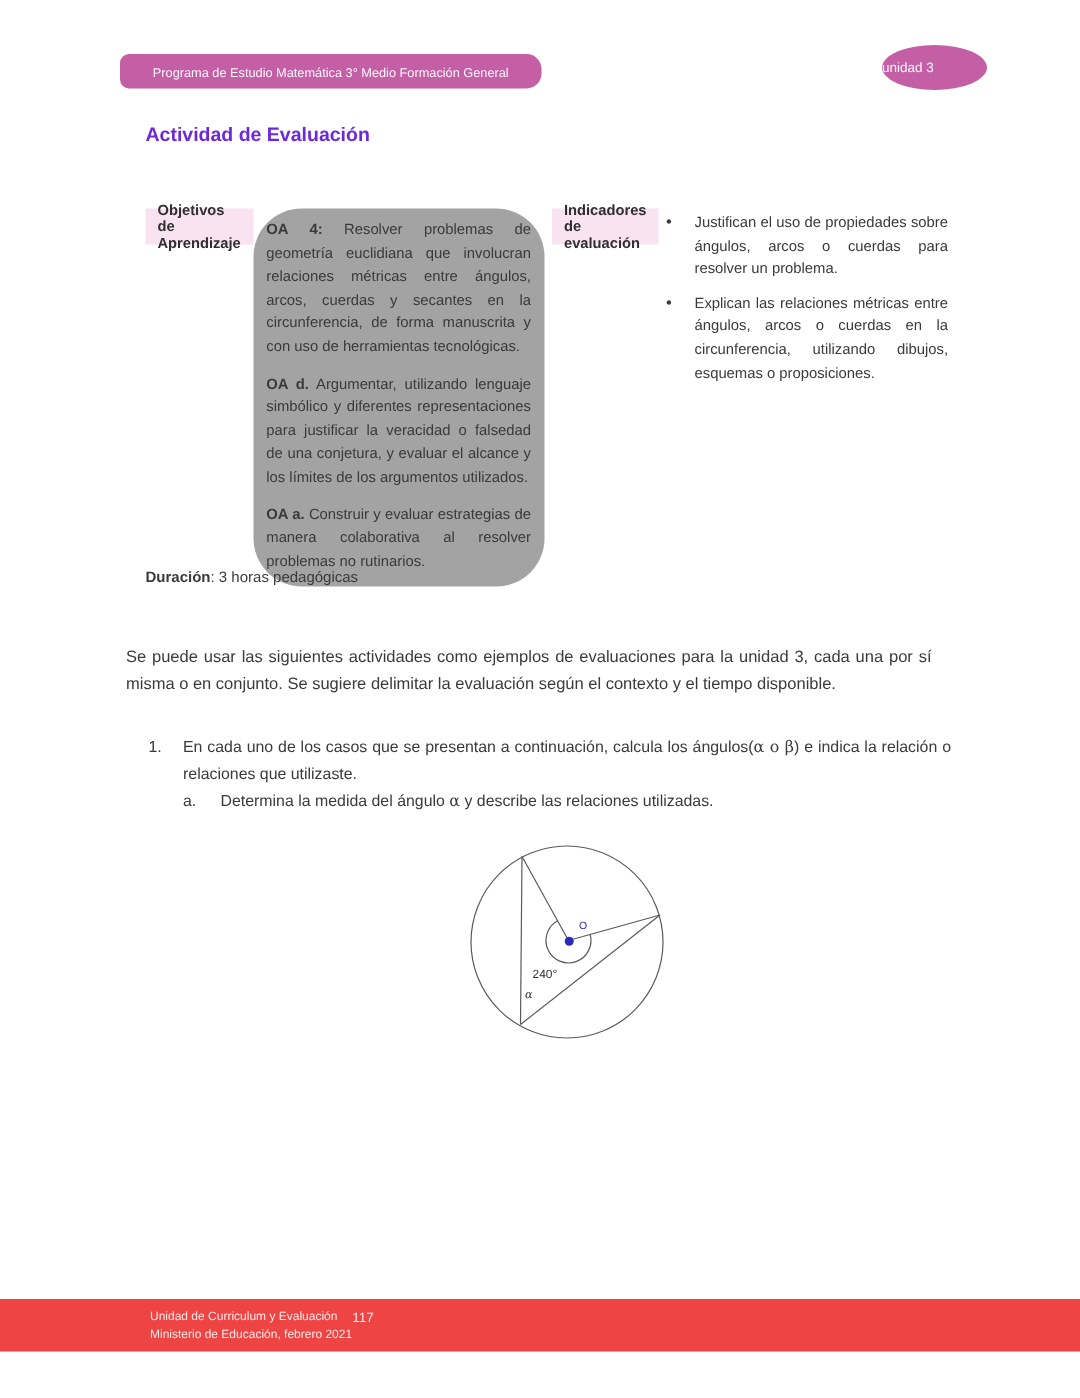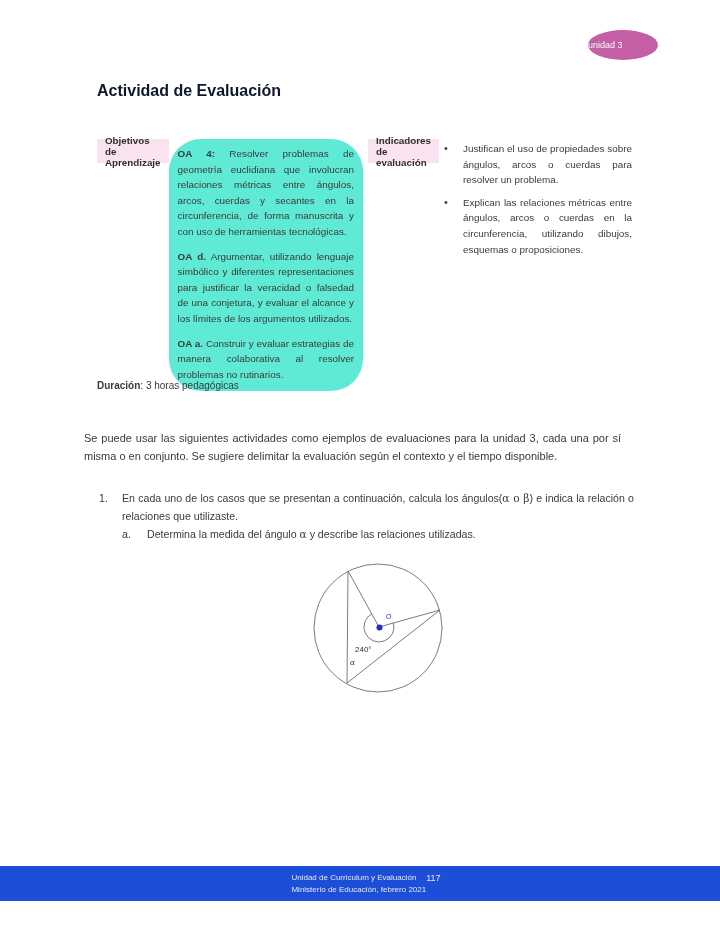--- a/index.html
+++ b/index.html
@@ -17,32 +17,32 @@
     display:flex; align-items:center; justify-content:center;
   }
   .unit-badge {
     position:absolute; left:588px; top:30px; width:70px; height:30px;
     background:#c45fa5; border-radius:50%;
     color:rgba(255,255,255,.95); font-size:9px;
     display:flex; align-items:center; justify-content:flex-start;
   }
   .title {
     position:absolute; left:97px; top:82px;
-    font-size:16px; font-weight:bold; color:#0f172a;
+    font-size:13px; font-weight:bold; color:#6d28d9;
   }
   
   .eval-table { position:absolute; left:97px; top:139px; width:537px; display:flex; gap:5px; }
   .eval-col { width:266px; display:flex; flex-direction:row; }
   .eval-col.right { flex:1; }
   .cell-header {
     background:#f9e3f1; height:24px; flex:0 0 24px;
     display:flex; align-items:center; padding:0 8px;
     font-size:9.8px; font-weight:bold; color:#2f2f2f; margin-bottom:3px;
   }
-  .cell-body-left { background:#5eead4; padding:7px 9px 9px 9px;border-radius:32px; }
+  .cell-body-left { background:#a3a3a3; padding:7px 9px 9px 9px;border-radius:32px; }
   .oa-par { font-size:9.9px; line-height:15.6px; text-align:justify; margin-bottom:9px; }
   .oa-par:last-child { margin-bottom:0; }
   .indicador-list { list-style:none; padding:2px 2px 0 0; }
   .indicador-list li {
     position:relative; padding-left:24px;
     font-size:9.9px; line-height:15.6px; text-align:justify;
   }
   .indicador-list li::before { content:"\2022"; position:absolute; left:5px; top:0; font-size:11px; }
   .indicador-list li.spaced { margin-top:7px; }
   
@@ -61,31 +61,34 @@
   
   .diagram { position:absolute; left:280px; top:556px; width:200px; height:148px; }
   .diagram line, .diagram path, .diagram .circ { stroke:#5a5a5a; stroke-width:0.8; fill:none; }
   .diagram text { font-family:"Liberation Sans", sans-serif; fill:#333; }
   .diagram .lbl-angle { font-size:8px; }
   .diagram .lbl-alpha { font-size:7.5px; font-style:italic; font-family:"DejaVu Serif", serif; }
   .diagram .lbl-center { font-size:7px; fill:#2929bd; }
   
   .footer {
     position:absolute; left:0; top:866px; width:720px; height:35px;
-    background:#1d4ed8; display:flex; justify-content:center;
+    background:#ef4444; display:flex; justify-content:flex-start;
     padding:6px 88px 0 100px;
   }
   .footer .lines { font-size:8px; line-height:11.5px; color:rgba(255,255,255,.88); }
   .footer .pagenum { font-size:9px; color:rgba(255,255,255,.88); padding-top:1px; }
 </style>
 </head>
 <body>
 
 <div class="page">
 
+  <div class="banner">
+    <span>Programa de Estudio Matemática 3° Medio Formación General</span>
+  </div>
   <div class="unit-badge">
     <span>unidad 3</span>
   </div>
 
   <div class="title">Actividad de Evaluación</div>
 
   <div class="eval-table">
     <div class="eval-col left">
       <div class="cell-header">Objetivos de Aprendizaje</div>
       <div class="cell-body-left">

